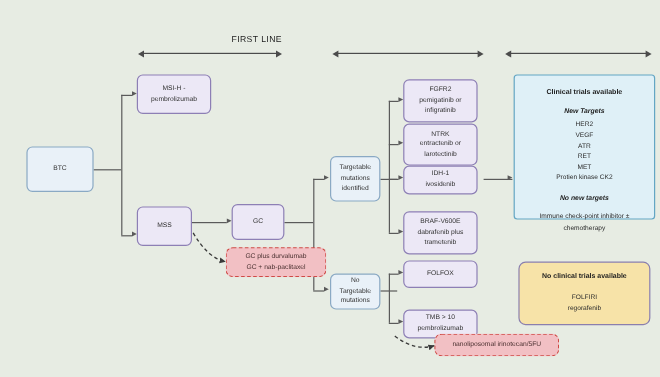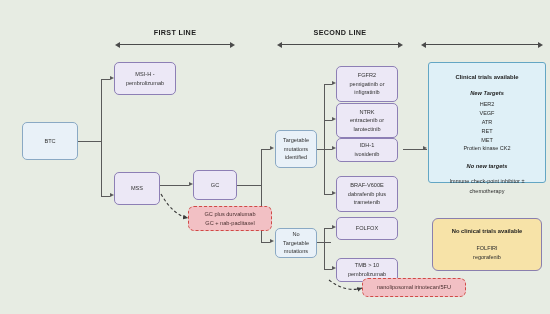--- a/index.html
+++ b/index.html
@@ -15,24 +15,24 @@
     width: 550px;
     height: 314px;
     background: #e7ece3;
     overflow: hidden;
   }
 
   
   .phase-label {
     position: absolute;
     font-size: 7.2px;
-    font-weight: bold;
+    font-weight: normal;
     color: #1d1d1d;
     letter-spacing: 0.35px;
-    text-align: center;
+    text-align: right;
     white-space: nowrap;
   }
 
   
   .phase-rule {
     position: absolute;
     height: 9px;
   }
   .phase-rule .bar {
     position: absolute;
@@ -164,21 +164,20 @@
 
 <div id="canvas">
 
   <div class="phase-label" style="left:115px; top:28px; width:120px;">FIRST LINE</div>
   <div class="phase-rule" style="left:115px; top:40px; width:120px;">
     <div class="bar"></div>
     <div class="head left"></div>
     <div class="head right"></div>
   </div>
 
-  <div class="phase-label" style="left:277px; top:28px; width:126px;">SECOND LINE</div>
   <div class="phase-rule" style="left:277px; top:40px; width:126px;">
     <div class="bar"></div>
     <div class="head left"></div>
     <div class="head right"></div>
   </div>
 
   <div class="phase-rule" style="left:421px; top:40px; width:122px;">
     <div class="bar"></div>
     <div class="head left"></div>
     <div class="head right"></div>

